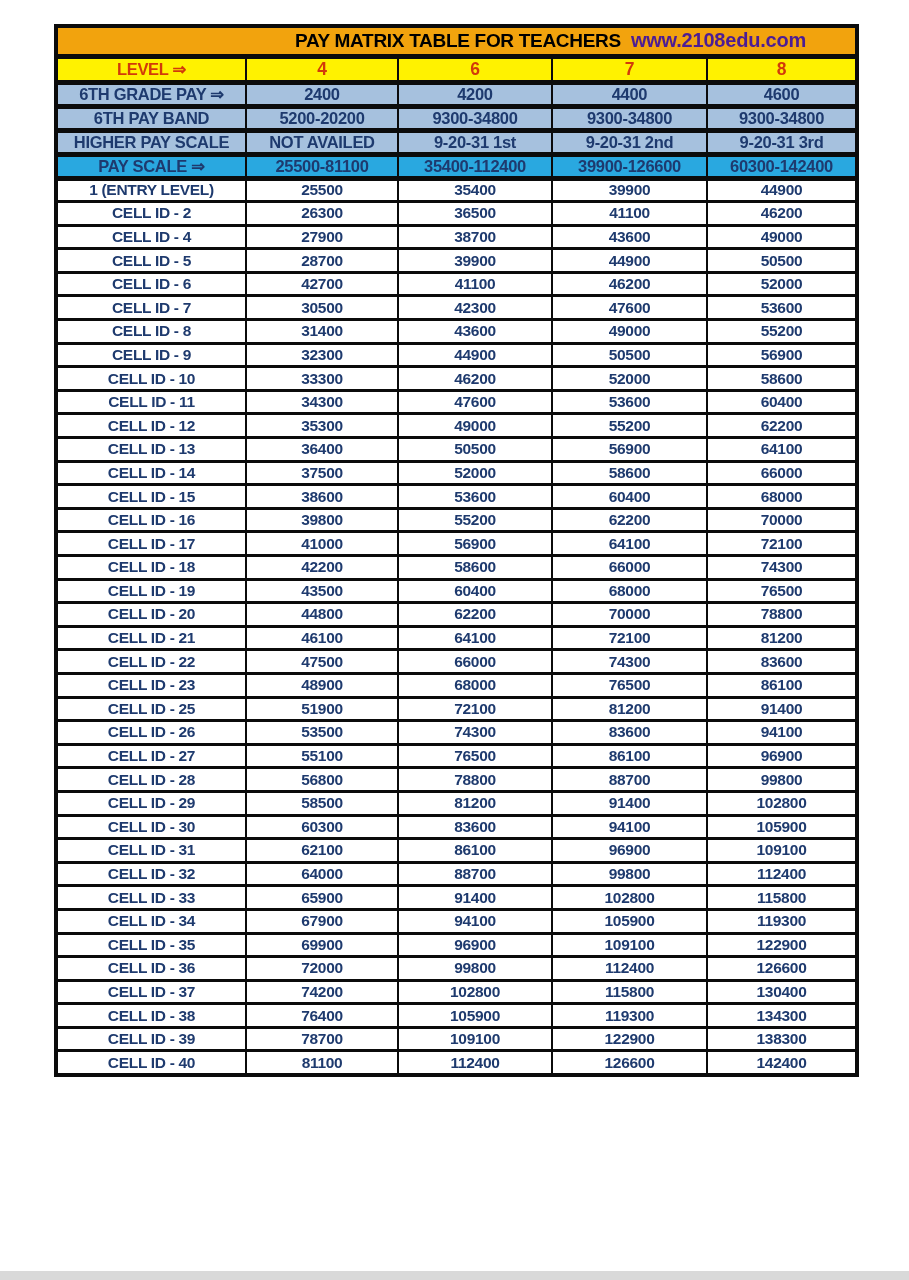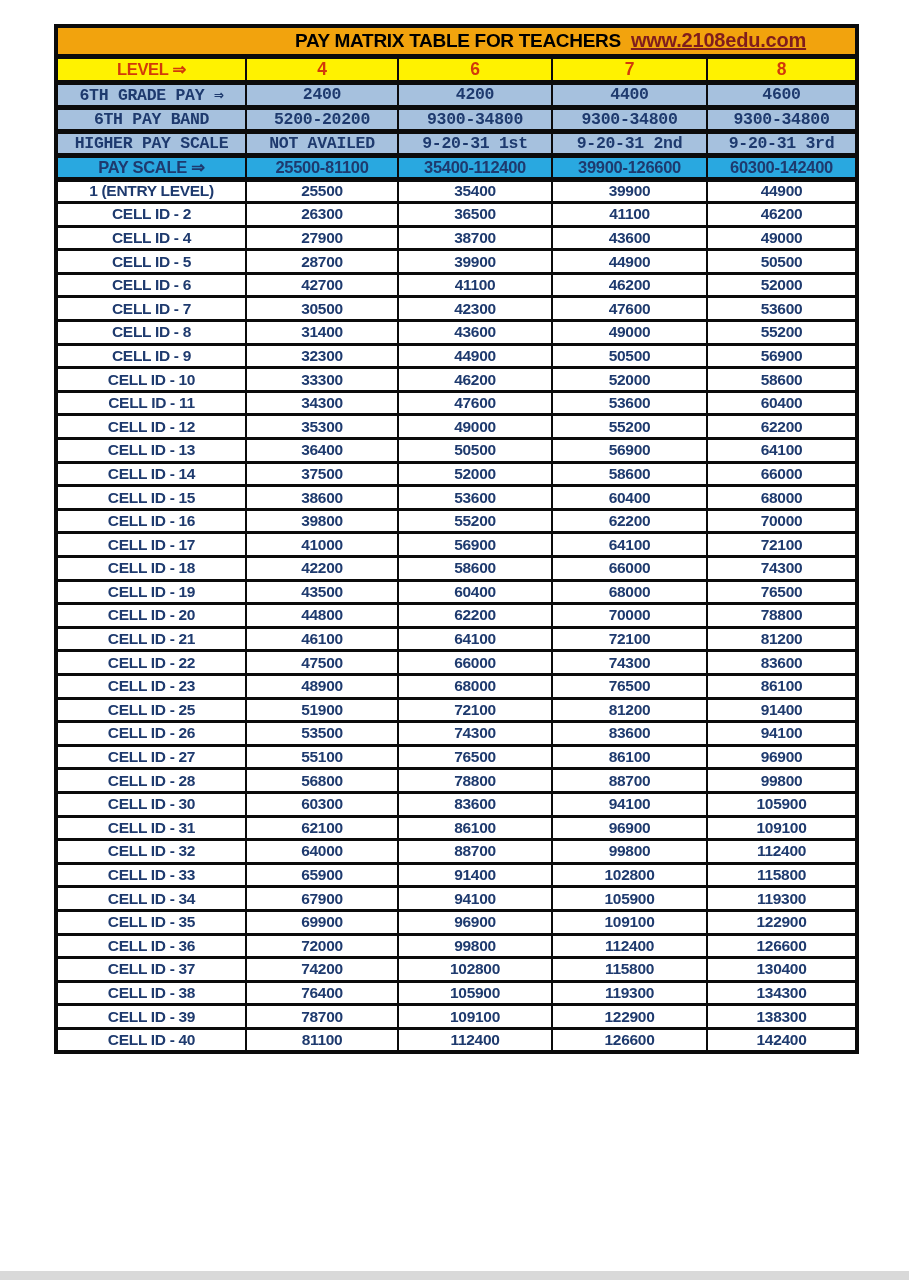--- a/index.html
+++ b/index.html
@@ -65,36 +65,35 @@
     gap: 10px;
   }
   .title-text {
     font-size: 19px;
     letter-spacing: -0.3px;
     color: #000;
   }
   .site-text {
     font-size: 20px;
     letter-spacing: -0.2px;
-    color: #7f1d1d;
-    text-decoration: underline;
+    color: #4c1d95;
   }
 
   
   tbody.head td {
     height: 23px;
     font-size: 16.5px;
     letter-spacing: -0.3px;
     border-top-width: 5px;
     border-bottom-width: 5px;
     color: var(--navy);
   }
   tr.row-yellow td { background: var(--yellow); color: var(--red); }
   tr.row-yellow td.value-cell { font-size: 17.5px; }
-  tr.row-blue td { background: var(--light-blue); font-family: Liberation Mono, monospace; }
+  tr.row-blue td { background: var(--light-blue); }
   tr.row-cyan td { background: var(--cyan); }
 
   
   tbody.data td {
     height: 23.6px;
     font-size: 15.5px;
     letter-spacing: -0.3px;
     background: #FFFFFF;
     color: var(--navy);
     border-top-width: 3px;
@@ -350,20 +349,27 @@
           <td class="value-cell">96900</td>
         </tr>
         <tr>
           <td class="label-cell">CELL ID - 28</td>
           <td class="value-cell">56800</td>
           <td class="value-cell">78800</td>
           <td class="value-cell">88700</td>
           <td class="value-cell">99800</td>
         </tr>
         <tr>
+          <td class="label-cell">CELL ID - 29</td>
+          <td class="value-cell">58500</td>
+          <td class="value-cell">81200</td>
+          <td class="value-cell">91400</td>
+          <td class="value-cell">102800</td>
+        </tr>
+        <tr>
           <td class="label-cell">CELL ID - 30</td>
           <td class="value-cell">60300</td>
           <td class="value-cell">83600</td>
           <td class="value-cell">94100</td>
           <td class="value-cell">105900</td>
         </tr>
         <tr>
           <td class="label-cell">CELL ID - 31</td>
           <td class="value-cell">62100</td>
           <td class="value-cell">86100</td>

